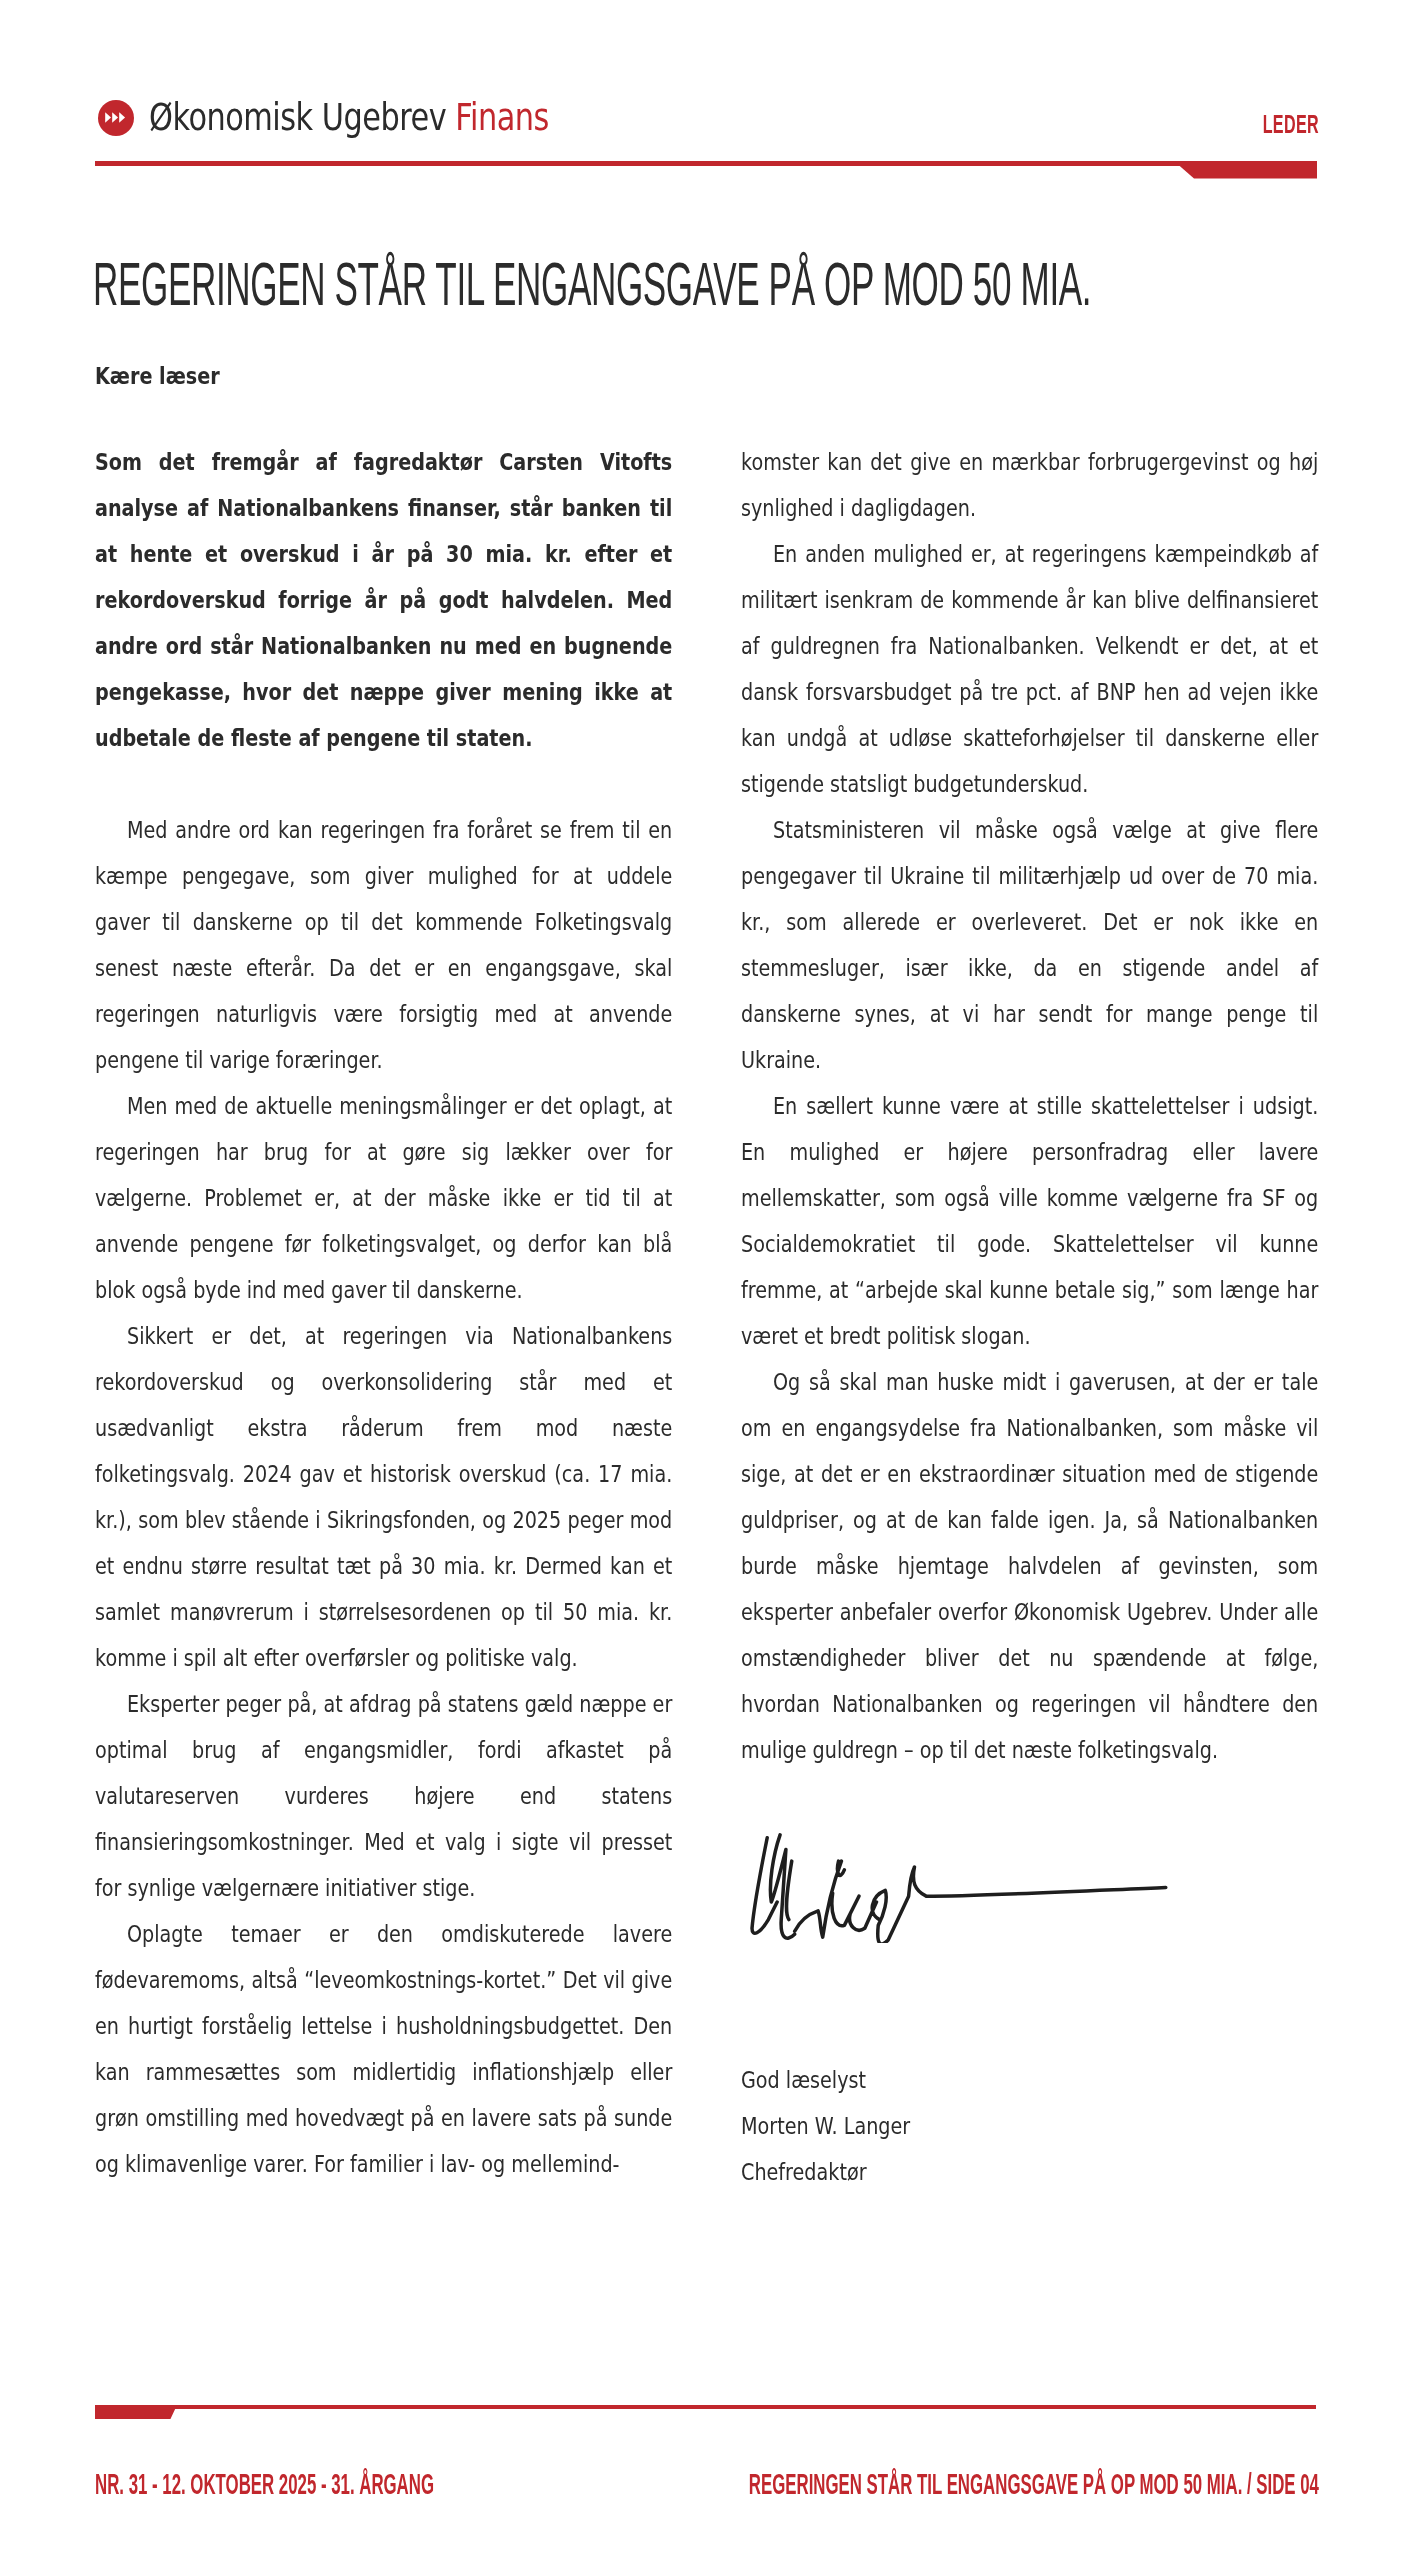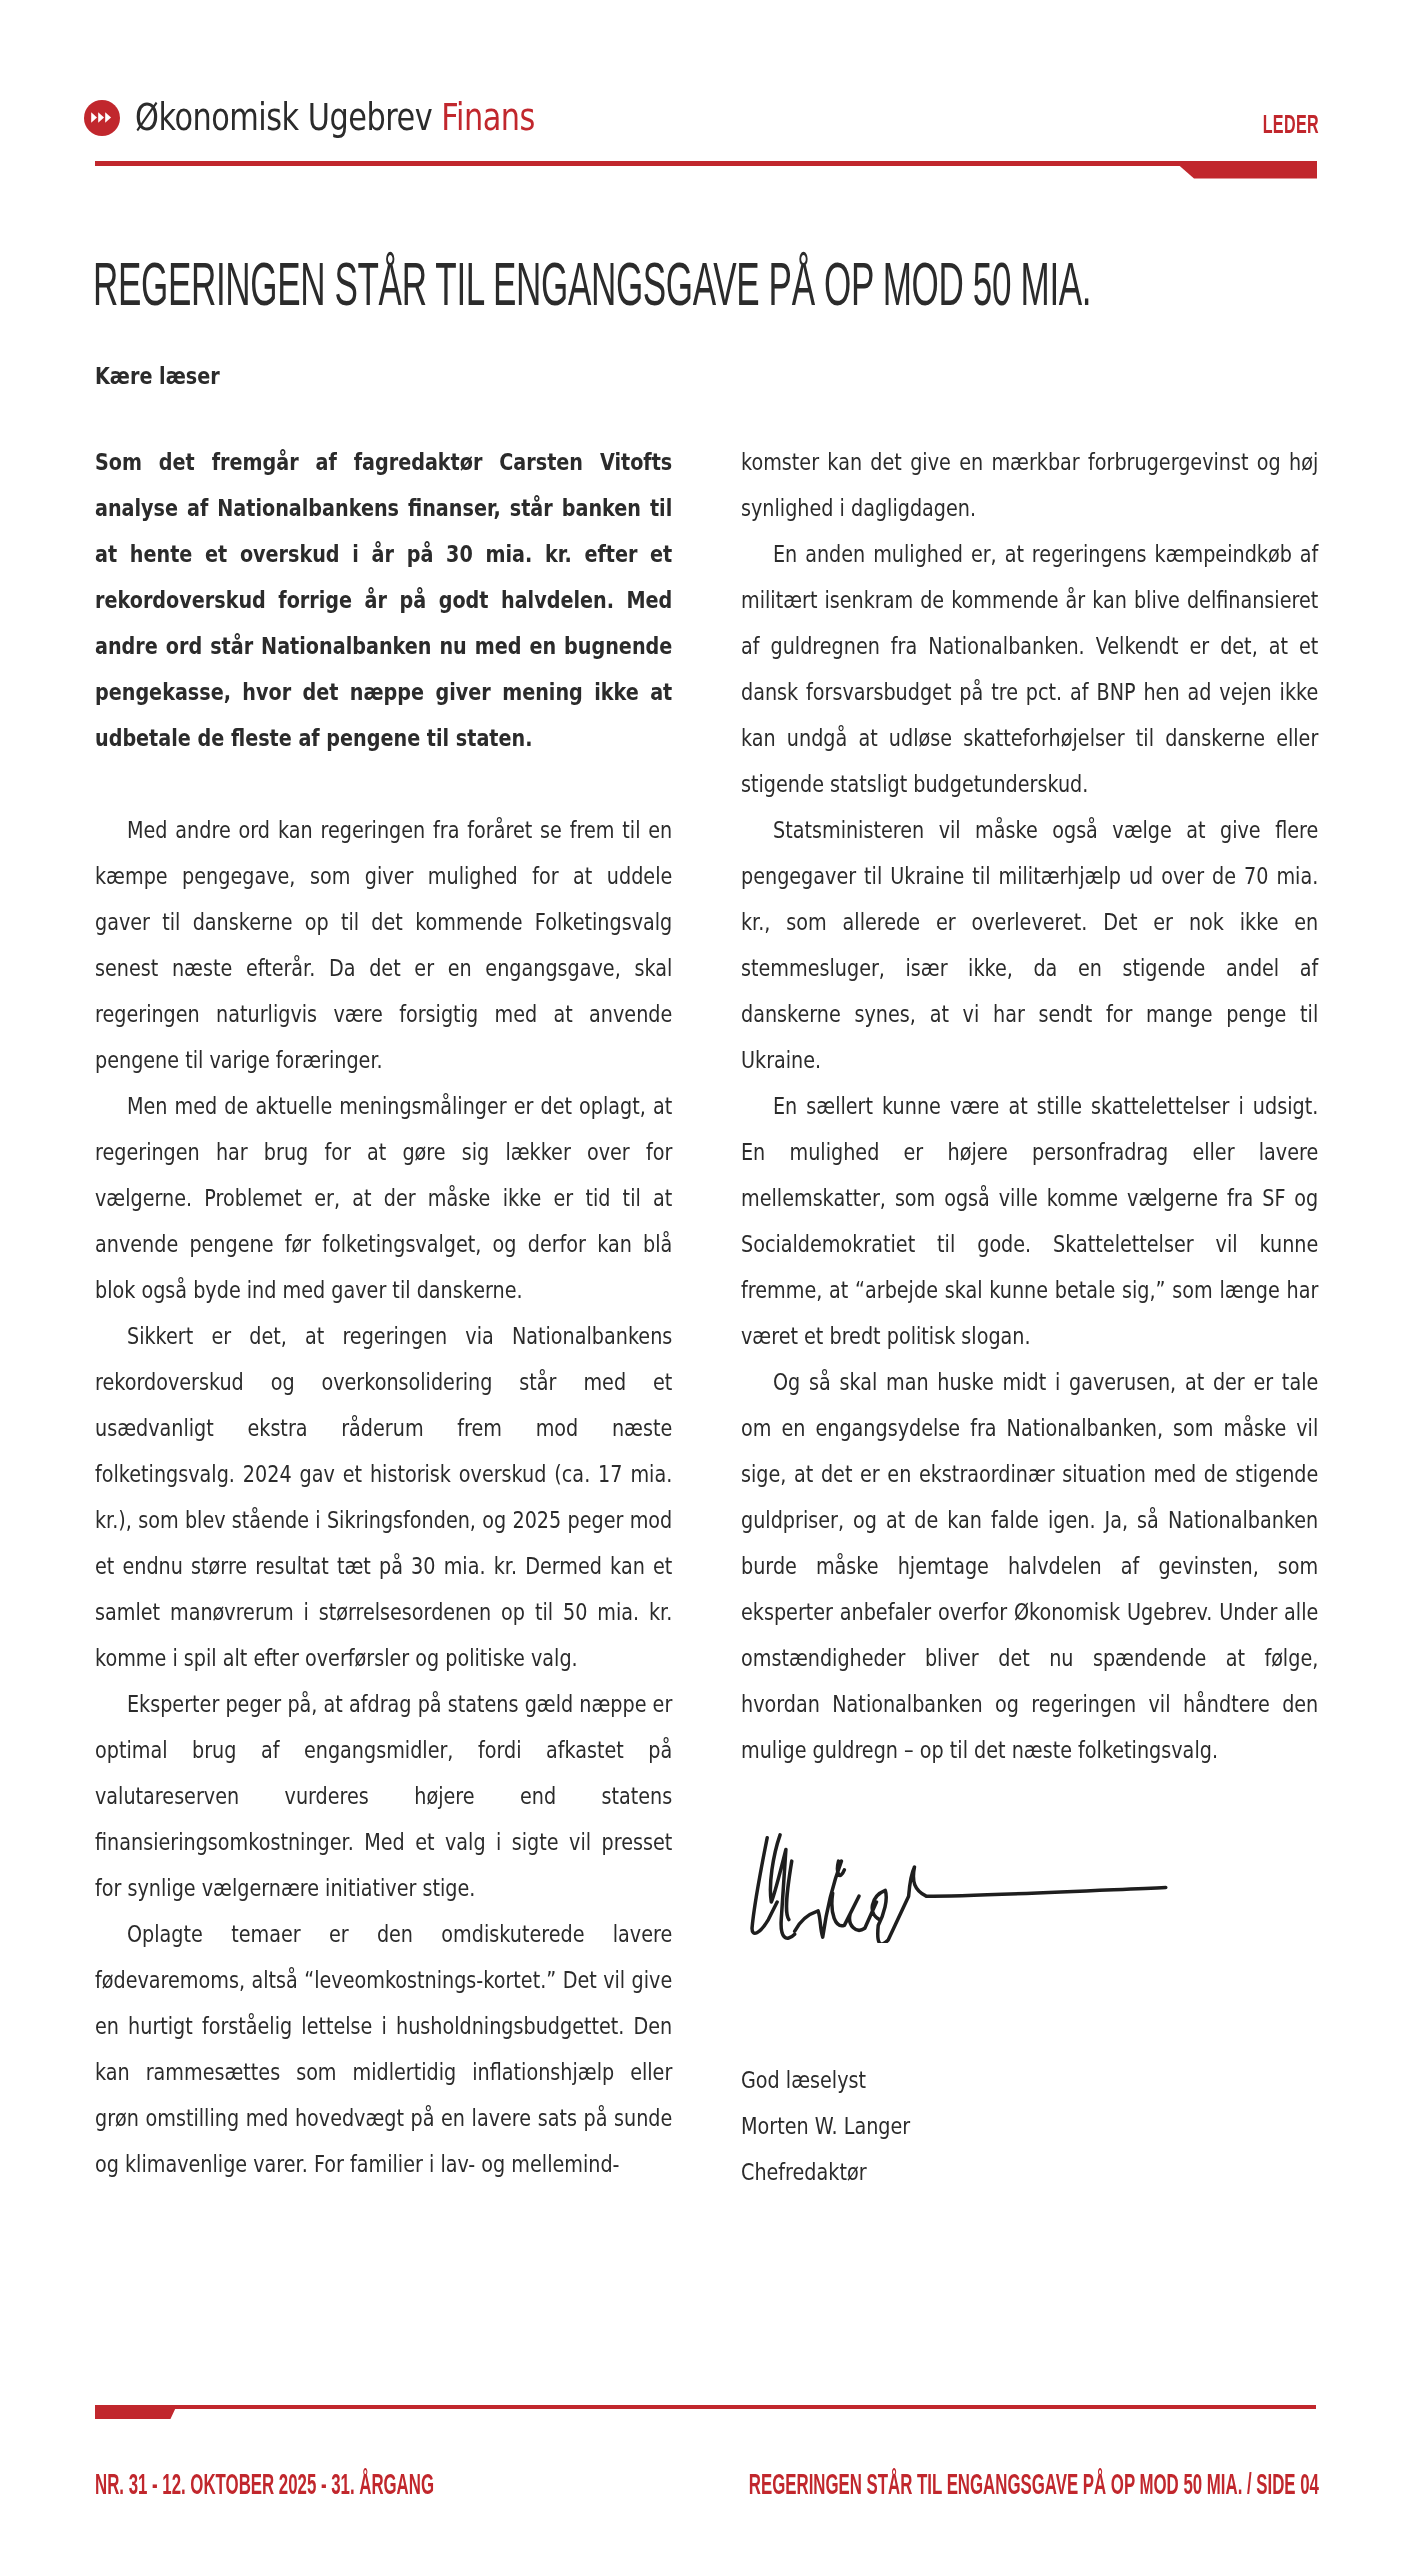--- a/index.html
+++ b/index.html
@@ -1,20 +1,20 @@
 <!DOCTYPE html>
 <html style="font-size:9.3px"><head>
 <meta charset="utf-8">
 <style>
   html, body { margin: 0; padding: 0; background: #ffffff; }
   body { width: 1416px; height: 2576px; position: relative; overflow: hidden; font-family: "DejaVu Sans Condensed", "DejaVu Sans", sans-serif; color: #2b2b2b; }
   .abs { position: absolute; }
 
   
-  #logo { left: 84px; top: 91px; height: 53px; display: flex; align-items: center; text-align: right; }
+  #logo { left: 98px; top: 91px; height: 53px; display: flex; align-items: center; text-align: right; }
   #logo-badge { width: 36px; height: 36px; border-radius: 50%; background: #c1272d; display: flex; align-items: center; justify-content: center; margin-right: 15px; }
   #logo-badge svg { display: block; }
   #logo-text { font-family: "DejaVu Sans", sans-serif; font-size: 37px; letter-spacing: -0.6px; transform: scaleX(0.82); transform-origin: left center; white-space: nowrap; color: #2b2b2b; }
   #logo-text .accent { color: #c1272d; }
   #section-label { right: 97px; top: 109px; font-family: "Liberation Sans", sans-serif; font-weight: bold; font-size: 26px; color: #c1272d; transform: scaleX(0.62); transform-origin: right center; letter-spacing: 0.6px; }
   #header-rule { left: 95px; top: 161px; width: 1221px; height: 4.7px; background: #c1272d; }
   #header-tab { left: 1174px; top: 161px; width: 143px; height: 17.5px; background: #c1272d; clip-path: polygon(0 0, 100% 0, 100% 100%, 14% 100%); }
 
   
   #headline { left: 93px; top: 248px; font-family: "Liberation Sans", sans-serif; font-size: 62px; color: #2b2b2b; white-space: nowrap; transform: scaleX(0.565); transform-origin: left top; letter-spacing: -0.6px; }

